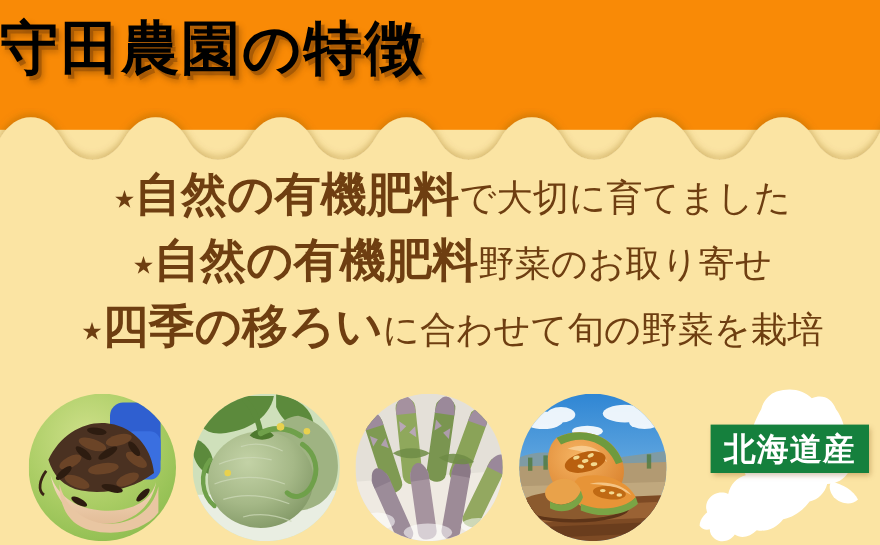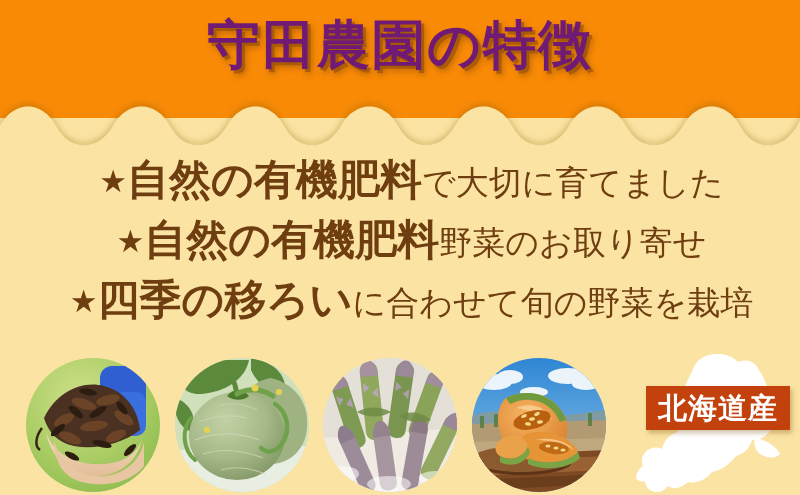--- a/index.html
+++ b/index.html
@@ -12,27 +12,27 @@
   #page{position:relative;width:800px;height:495px;overflow:hidden;background:#fbe4a3;}
 
   
   .header-band{
     position:absolute;left:0;top:0;width:800px;height:118px;
     background:#f98a06;
     overflow:hidden;
   }
   .header-title{
     position:absolute;left:0;top:16px;width:800px;
-    text-align:center;
+    text-align:left;
     font-family:"DejaVu Sans","Liberation Sans",sans-serif;
     font-weight:700;
     font-size:53px;
     line-height:58px;
     letter-spacing:2px;
-    color:#701a75;
+    color:#000000;
     text-shadow:3px 3px 0 rgba(120,62,6,.45), 4px 5px 6px rgba(90,45,0,.40);
     white-space:nowrap;
   }
 
   
   .wave-wrap{
     position:absolute;left:0;top:98px;width:800px;height:52px;
     overflow:hidden;pointer-events:none;
   }
   .wave-wrap svg{display:block;}
@@ -40,21 +40,21 @@
   
   .feature-list{
     position:absolute;left:0;top:150px;width:800px;
     text-align:center;
   }
   .feature-line{
     white-space:nowrap;
     color:#6e3e11;
     line-height:60px;
     height:60px;
-    font-family:Liberation Sans, sans-serif;
+    font-family:Liberation Mono, monospace;
     padding-left:23px;
   }
   .star{
     font-size:31px;
     color:#6e3e11;
     vertical-align:2px;
     letter-spacing:0;
   }
   .txt-big{
     font-size:42px;
@@ -77,21 +77,21 @@
   .photo-circle svg{display:block;}
 
   
   .hokkaido{
     position:absolute;left:634px;top:352px;width:166px;height:143px;
   }
   .hokkaido svg{position:absolute;left:0;top:0;}
   .hokkaido-badge{
     position:absolute;left:12px;top:34px;
     width:144px;height:44px;
-    background:#c2410c;
+    background:#15803d;
     box-shadow:2px 3px 5px rgba(120,70,10,.35);
     display:flex;align-items:center;justify-content:center;
   }
   .hokkaido-badge span{
     font-family:"DejaVu Sans","Liberation Sans",sans-serif;
     font-weight:700;
     font-size:29px;
     color:#ffffff;
     letter-spacing:1px;
     line-height:29px;

